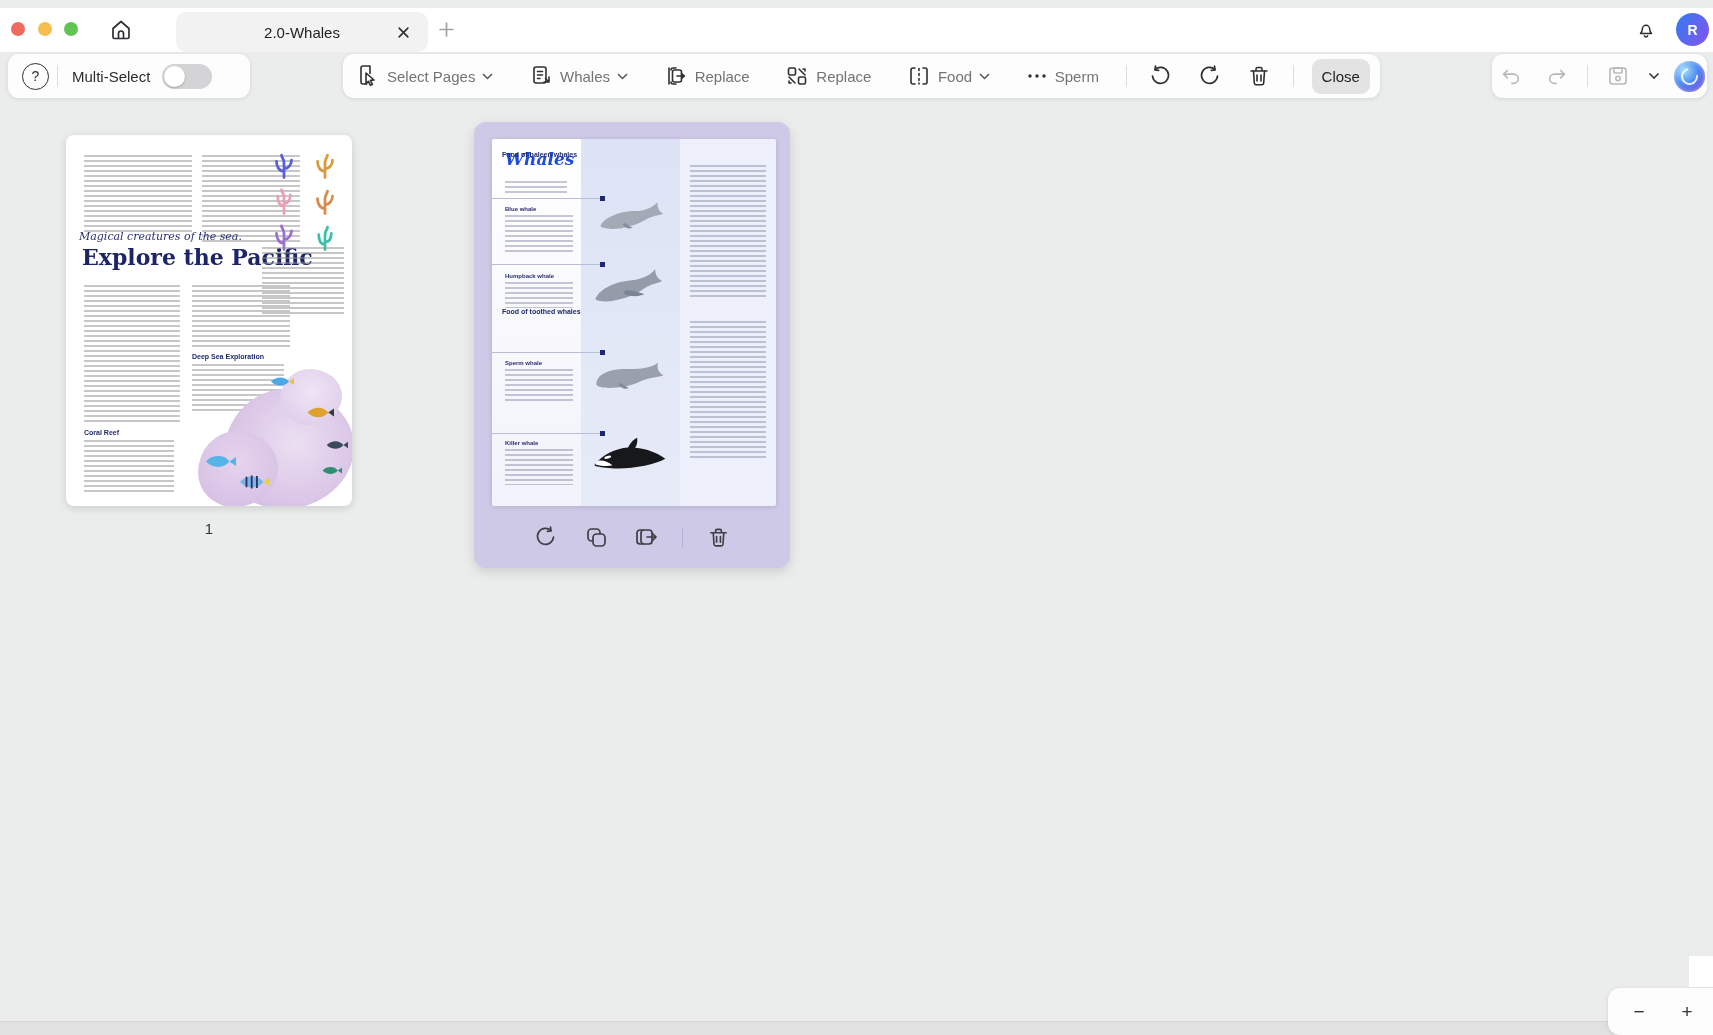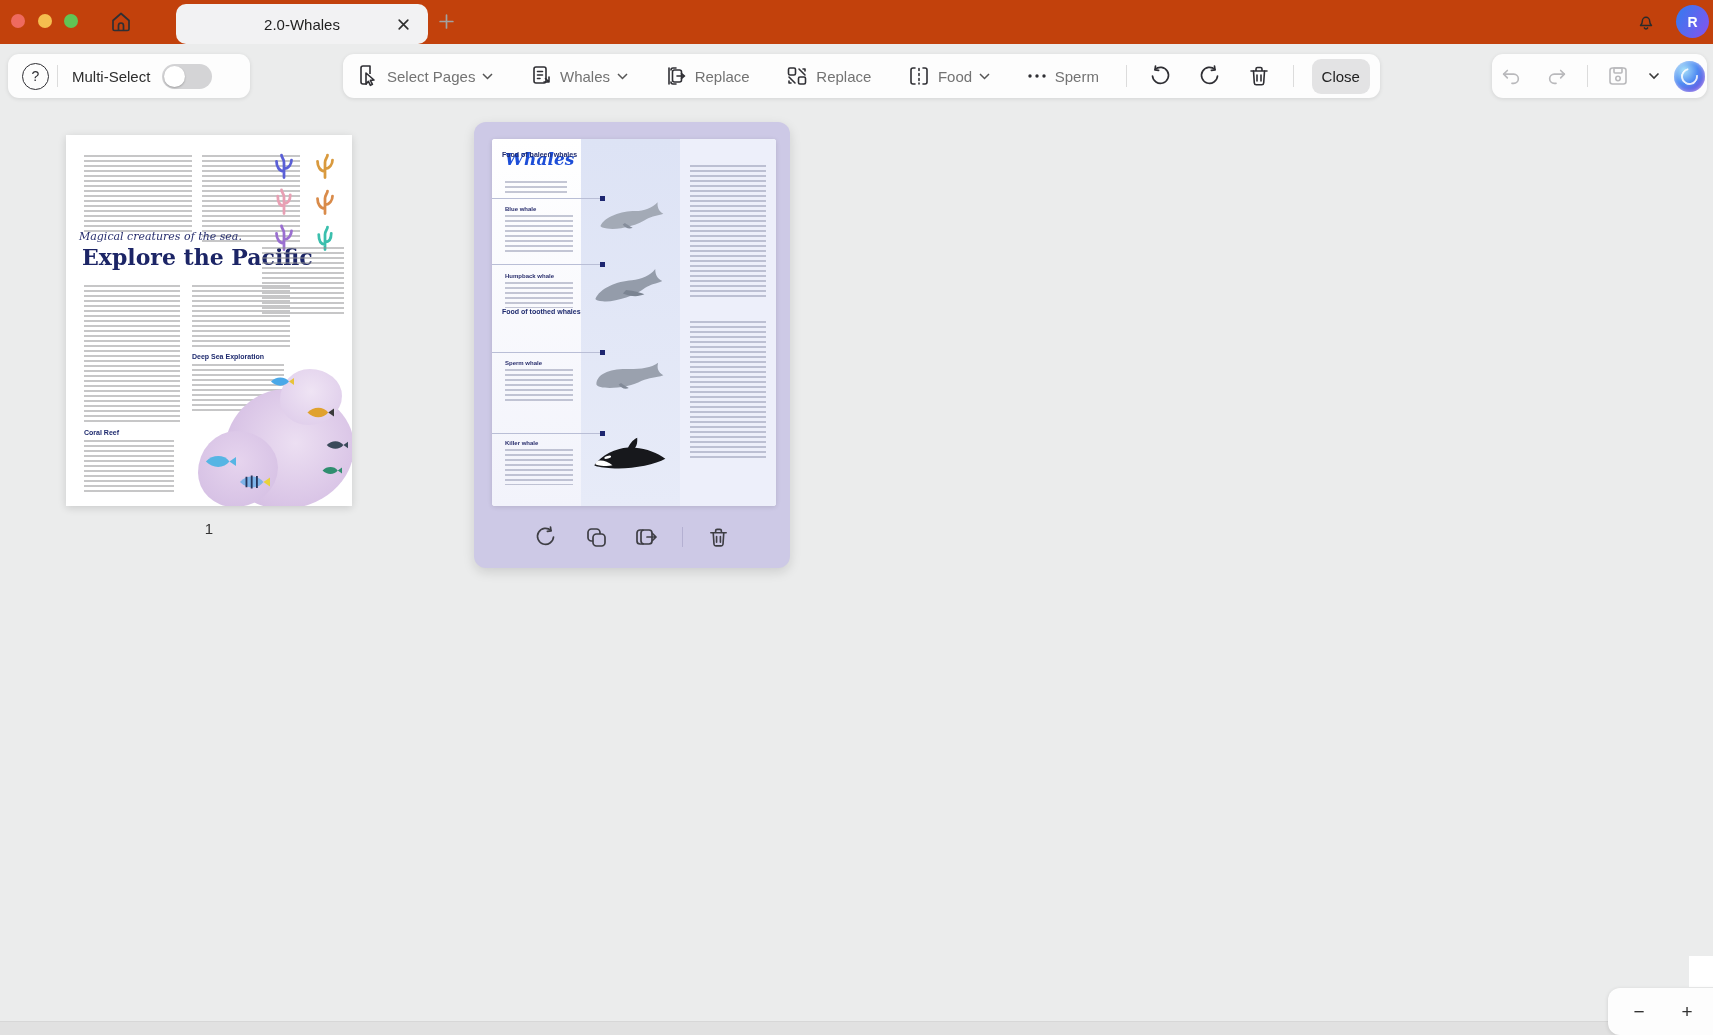--- a/index.html
+++ b/index.html
@@ -1,20 +1,20 @@
 <!DOCTYPE html>
 <html><head>
 <meta charset="utf-8">
 <style>
   html,body{margin:0;padding:0;background:#ebebeb;}
   #app{position:relative;width:1713px;height:1035px;background:#ebecec;
        font-family:"Liberation Sans",sans-serif;overflow:hidden;
        -webkit-font-smoothing:antialiased;}
   
-  .titlebar{position:absolute;left:0;top:0;width:100%;height:44px;background:#c2410c;}
+  .titlebar{position:absolute;left:0;top:8px;width:100%;height:44px;background:#ffffff;}
   .traffic{position:absolute;top:14px;width:14px;height:14px;border-radius:50%;}
   .t-red{left:11px;background:#ee6a5f;}
   .t-yellow{left:38px;background:#f5bf4f;}
   .t-green{left:64px;background:#61c454;}
   .home-btn{position:absolute;left:106px;top:7px;width:30px;height:30px;display:flex;
             align-items:center;justify-content:center;color:#262626;}
   .tab{position:absolute;left:176px;top:4px;width:252px;height:40px;background:#f2f2f3;
        border-radius:10px;display:flex;align-items:center;justify-content:center;}
   .tab-title{font-size:15px;color:#1f1f1f;}
   .tab-close{position:absolute;right:16px;top:11px;width:18px;height:18px;color:#2f2f2f;
@@ -49,21 +49,21 @@
             border-radius:8px;color:#2f2f34;cursor:pointer;}
   .disabled{color:#b9b9bc;}
   .ai-orb{width:31px;height:31px;border-radius:50%;cursor:pointer;
           background:radial-gradient(circle at 32% 30%,#9fd8f8 5%,#4f8bf2 45%,#6a4fe0 80%);
           box-shadow:inset 0 0 4px rgba(255,255,255,.6);position:relative;}
   .ai-orb::after{content:"";position:absolute;inset:7px;border:2px solid rgba(255,255,255,.85);
                  border-radius:50%;border-top-color:transparent;transform:rotate(35deg);}
   
   .page-shadow{box-shadow:0 2px 8px rgba(0,0,0,.14);}
   .page1{position:absolute;left:66px;top:135px;width:286px;height:371px;background:#fff;
-         border-radius:0;overflow:hidden;cursor:pointer;}
+         border-radius:8px;overflow:hidden;cursor:pointer;}
   .page-number{position:absolute;left:66px;top:520px;width:286px;text-align:center;
                font-size:15px;color:#333;}
   .selection{position:absolute;left:474px;top:122px;width:316px;height:446px;background:#cdc9e6;
              border-radius:12px;box-shadow:0 4px 12px rgba(0,0,0,.13);}
   .page2{position:absolute;left:18px;top:17px;width:284px;height:367px;background:#fff;
          border-radius:3px;overflow:hidden;cursor:pointer;box-shadow:0 1px 5px rgba(0,0,0,.12);}
   .sel-actions{position:absolute;left:0;bottom:11px;width:100%;height:40px;display:flex;
                align-items:center;justify-content:center;gap:22px;color:#3e3e44;}
   .sel-actions .v-div{background:#b4b0d2;height:20px;}
   .act-btn{width:28px;height:28px;display:flex;align-items:center;justify-content:center;cursor:pointer;}

